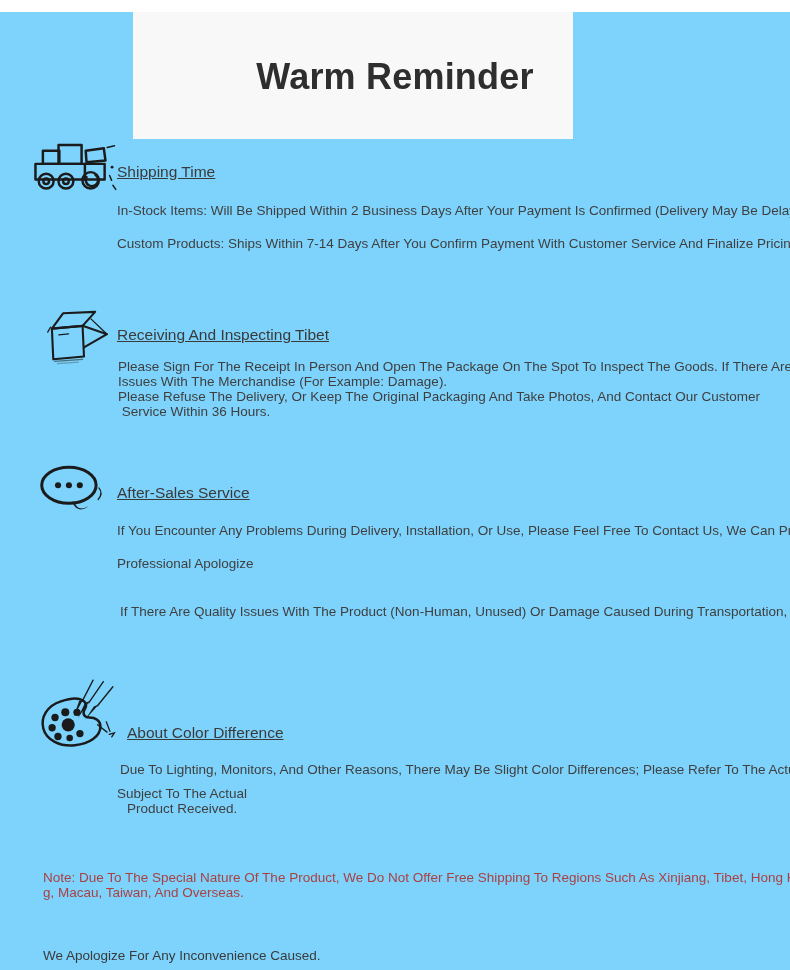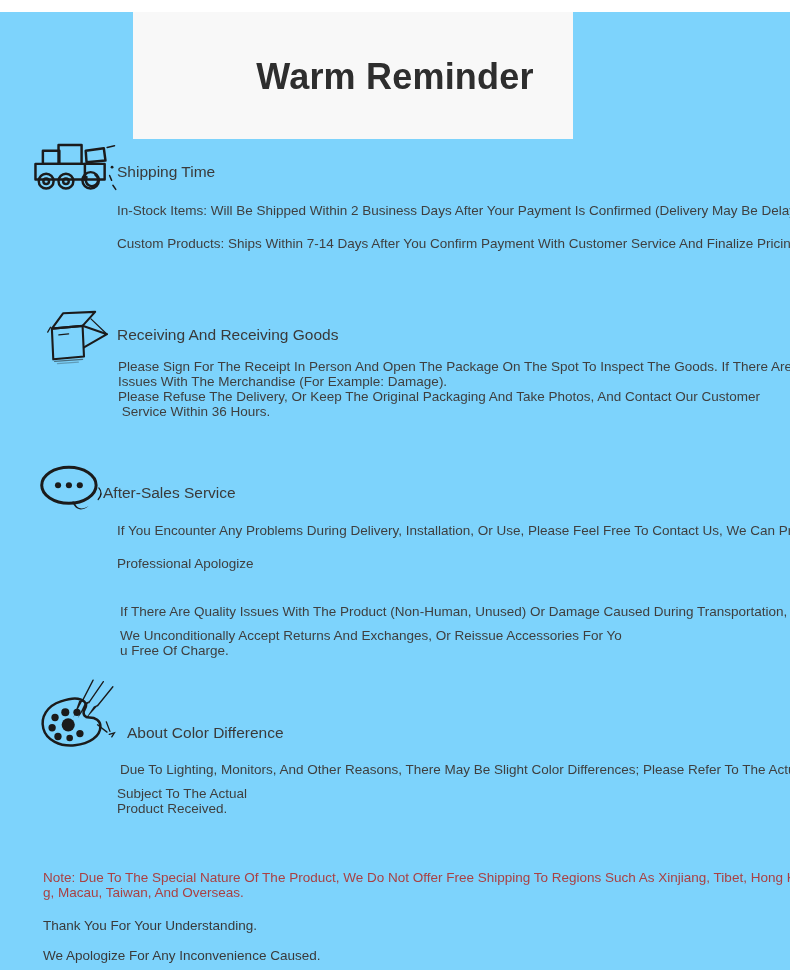--- a/index.html
+++ b/index.html
@@ -16,20 +16,21 @@
   .page-title{
     position:absolute;left:0;right:0;top:44px;margin:0;
     text-align:center;font-size:36px;font-weight:700;color:#2e2e2e;
     letter-spacing:0.2px;
   }
   .sec-icon{position:absolute;}
   .sec-icon svg{display:block;width:100%;height:100%;}
   .sec-heading{
     position:absolute;font-size:15.5px;color:#3a3a3a;font-weight:400;
     white-space:nowrap;
+    text-decoration:underline;
   }
   .para{
     position:absolute;font-size:13.5px;color:#3f3f3f;
     white-space:pre;line-height:14.6px;
   }
   .footer-note-red{
     position:absolute;left:43px;top:859px;font-size:13.5px;line-height:14.6px;
     white-space:pre;
   }
   .footer-line{
@@ -75,42 +76,40 @@
       <path class="stroke" d="M14 31 L58 27 60 71 16 75 Z"></path>
       <path class="stroke" d="M14 31 L30 9 76 7 58 27 Z"></path>
       <path class="stroke" d="M58 27 L93 39 60 58"></path>
       <path class="thin" d="M70 17 L93 39"></path>
       <path class="thin" d="M24 40 l14 -1.5"></path>
       <path class="thin" d="M8 36 l4 -7"></path>
       <path class="thin" style="opacity:.55" d="M18 78 l40 -3"></path>
       <path class="thin" style="opacity:.3" d="M22 81 l30 -2"></path>
     </svg>
   </div>
-  <div class="sec-heading" style="left:117px;top:314px;">Receiving And Receiving Goods</div>
+  <div class="sec-heading" style="left:117px;top:314px;">Receiving And Inspecting Tibet</div>
   <div class="para" style="left:118px;top:348px;">Please Sign For The Receipt In Person And Open The Package On The Spot To Inspect The Goods. If There Are Any
 Issues With The Merchandise (For Example: Damage).</div>
   <div class="para" style="left:118px;top:378px;">Please Refuse The Delivery, Or Keep The Original Packaging And Take Photos, And Contact Our Customer
  Service Within 36 Hours.</div>
 
   <div class="sec-icon" style="left:39px;top:452px;width:68px;height:52px;">
     <svg viewBox="0 0 100 76">
       <ellipse class="stroke" style="stroke-width:4.4" cx="44" cy="31" rx="40" ry="26.5"></ellipse>
       <path class="fillb" d="M52 55 C55 66 64 68 73 61 C64 70 53 68 49 55 Z"></path>
       <circle class="fillb" cx="28" cy="31" r="4.5"></circle>
       <circle class="fillb" cx="44" cy="31" r="4.5"></circle>
       <circle class="fillb" cx="60" cy="31" r="4.5"></circle>
       <path class="thin" d="M88 35 q7 8 -1 17"></path>
     </svg>
   </div>
-  <div class="sec-heading" style="left:103px;top:472px;">After-Sales Service</div>
+  <div class="sec-heading" style="left:117px;top:472px;">After-Sales Service</div>
   <div class="para" style="left:117px;top:512px;">If You Encounter Any Problems During Delivery, Installation, Or Use, Please Feel Free To Contact Us, We Can Provide!</div>
   <div class="para" style="left:117px;top:545px;">Professional Apologize</div>
   <div class="para" style="left:120px;top:593px;">If There Are Quality Issues With The Product (Non-Human, Unused) Or Damage Caused During Transportation, Upon Confirmation</div>
-  <div class="para" style="left:120px;top:617px;">We Unconditionally Accept Returns And Exchanges, Or Reissue Accessories For Yo
-u Free Of Charge.</div>
 
   <div class="sec-icon" style="left:36px;top:666px;width:82px;height:76px;">
     <svg viewBox="0 0 112 102">
       <path class="stroke" style="stroke-width:3.4" d="M34 31 C15 37 6 53 10 68 C14 84 33 93 53 91 C73 89 88 79 88 65 C88 57 81 53 73 53 C65 53 63 47 67 41 C71 34 65 27 53 27 C46 27 40 29 34 31 Z"></path>
       <circle class="fillb" cx="26" cy="53" r="5"></circle>
       <circle class="fillb" cx="40" cy="46" r="5.5"></circle>
       <circle class="fillb" cx="56" cy="46" r="5"></circle>
       <circle class="fillb" cx="22" cy="67" r="5"></circle>
       <circle class="fillb" cx="30" cy="79" r="5"></circle>
       <circle class="fillb" cx="46" cy="81" r="4.5"></circle>
@@ -122,21 +121,20 @@
       <path class="fillb" d="M73 31 L57 54 L67 33 Z"></path>
       <path class="thin" d="M105 11 L84 37"></path>
       <path class="fillb" d="M86 35 L67 56 L79 38 Z"></path>
       <path class="thin" d="M84 63 l13 10"></path>
       <path class="thin" d="M96 59 l5 13"></path>
       <path class="thin" d="M100 76 l7 -2 l-3.5 5.5"></path>
     </svg>
   </div>
   <div class="sec-heading" style="left:127px;top:712px;">About Color Difference</div>
   <div class="para" style="left:120px;top:751px;">Due To Lighting, Monitors, And Other Reasons, There May Be Slight Color Differences; Please Refer To The Actual Product</div>
-  <div class="para" style="left:117px;top:775px;">Subject To The Actual
+  <div class="para" style="left:117px;top:775px;text-align:center;">Subject To The Actual
 Product Received.</div>
 
   <div class="footer-note-red" style="color: rgb(169, 65, 67);">Note: Due To The Special Nature Of The Product, We Do Not Offer Free Shipping To Regions Such As Xinjiang, Tibet, Hong Kon
 g, Macau, Taiwan, And Overseas.</div>
   <div class="footer-line" style="top:936px;">We Apologize For Any Inconvenience Caused.</div>
-  <div class="footer-line" style="top:906px;">Thank You For Your Understanding.</div>
 
 </div>
 
 </body></html>

